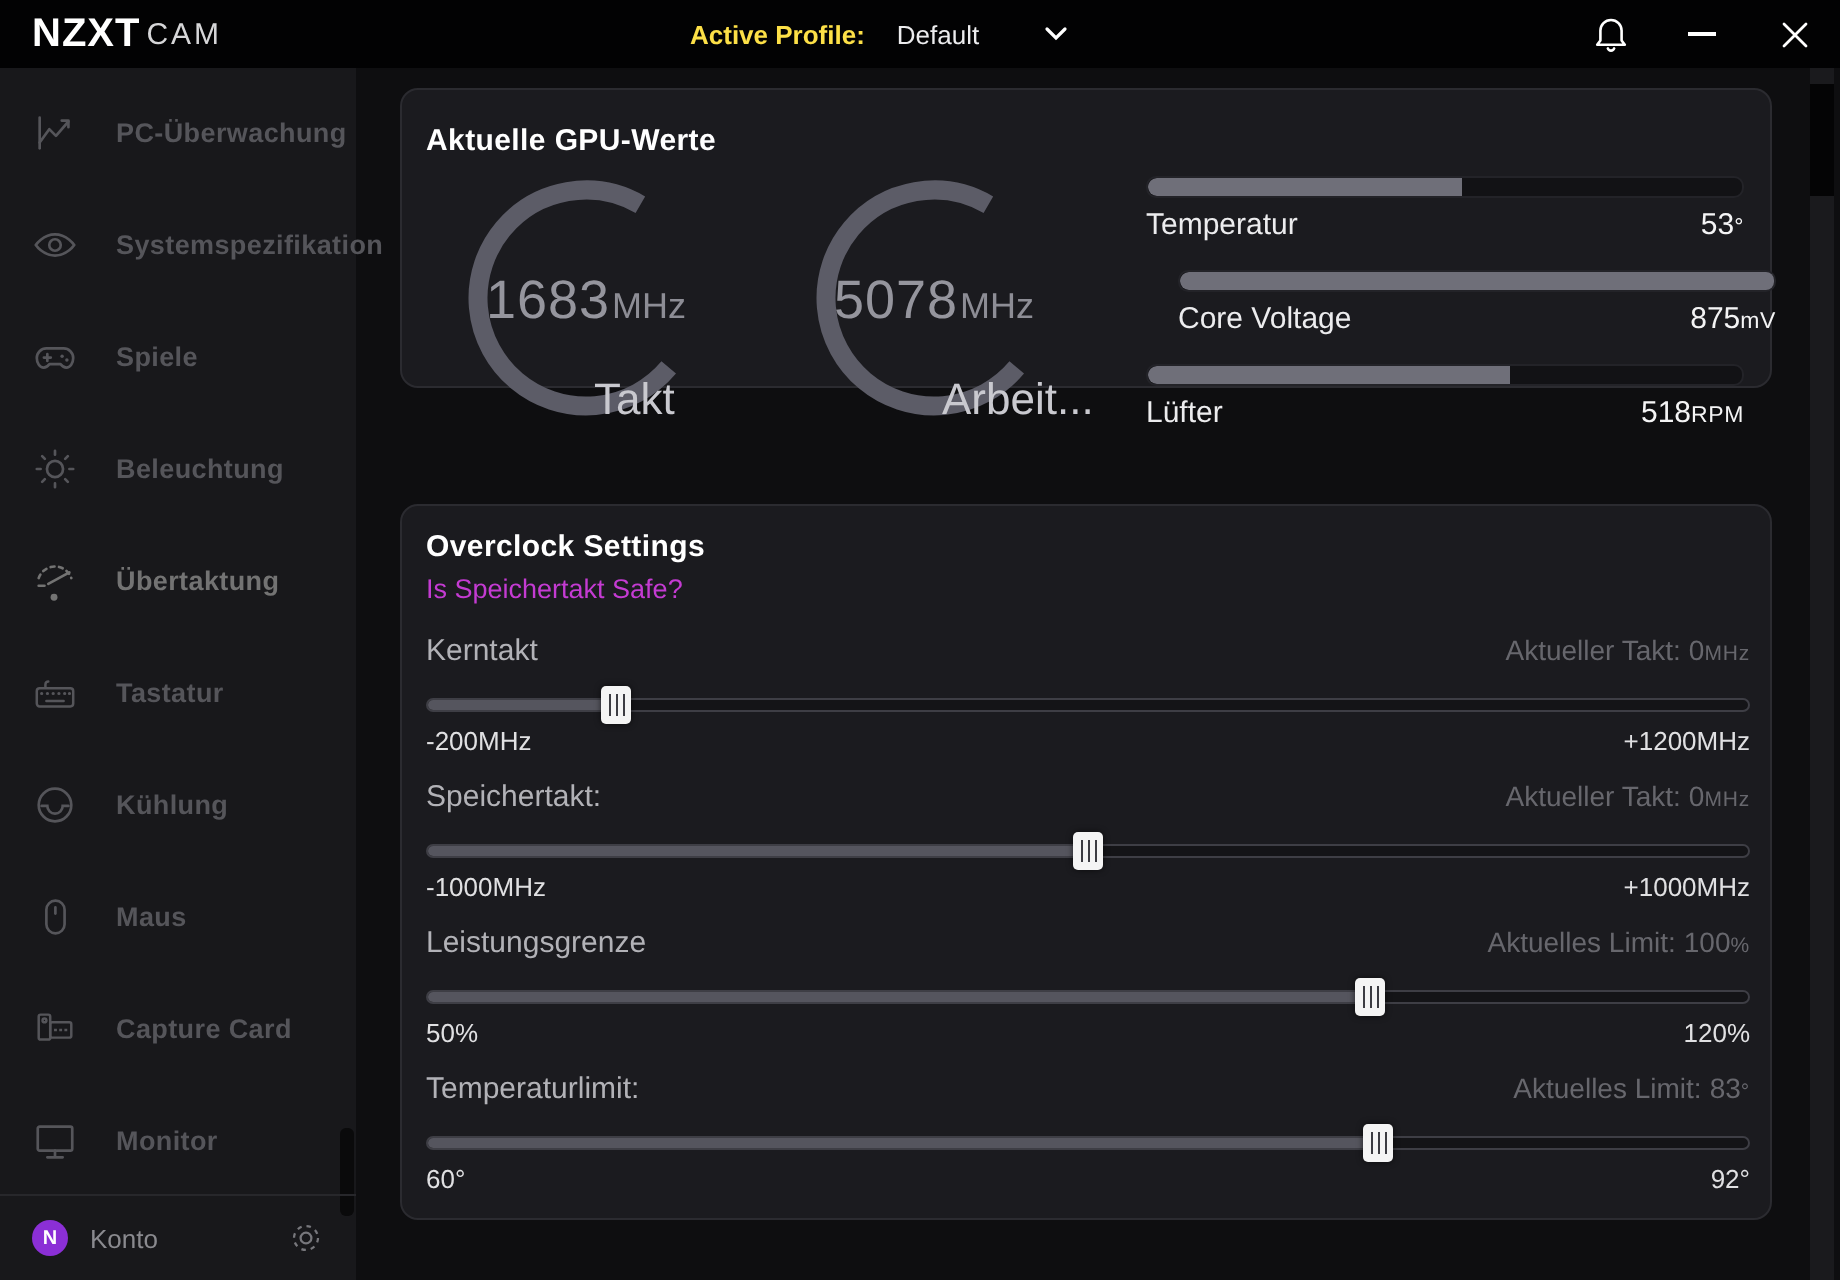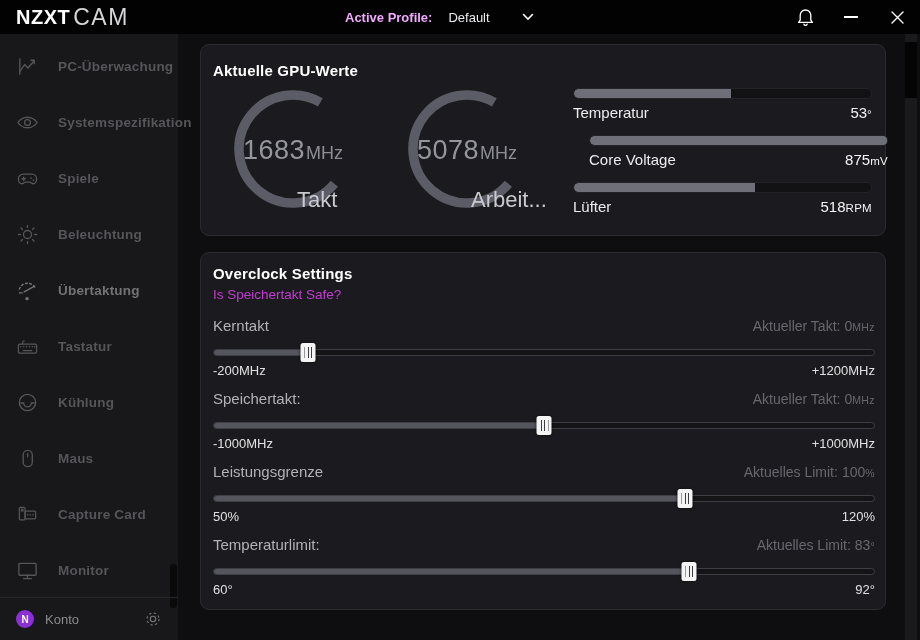--- a/index.html
+++ b/index.html
@@ -4,23 +4,23 @@
 <style>
   * { margin:0; padding:0; box-sizing:border-box; }
   html,body { background:#000; }
   body { font-family:"Liberation Sans", sans-serif; }
   .window{ position:relative; width:920px; height:640px; background:#0e0e10; overflow:hidden; margin:0 auto; }
 
   
   .titlebar{ position:absolute; left:0; top:0; width:920px; height:34px; background:#020203; }
   .logo{ position:absolute; left:16px; top:0; height:34px; display:flex; align-items:center; }
   .logo-nzxt{ color:#fff; font-weight:800; font-size:20px; letter-spacing:.5px; }
-  .logo-cam{ color:#d6d6d8; font-weight:300; font-size:23px; letter-spacing:1.5px; margin-left:3px; }
+  .logo-cam{ color:#d6d6d8; font-weight:300; font-size:15px; letter-spacing:1.5px; margin-left:3px; }
   .profile{ position:absolute; left:345px; top:0; height:34px; display:flex; align-items:center; gap:16px; }
-  .profile-label{ color:#f0abfc; font-weight:700; font-size:13px; }
+  .profile-label{ color:#fde047; font-weight:700; font-size:13px; }
   .profile-select{ display:flex; align-items:center; gap:32px; cursor:pointer; }
   .profile-value{ color:#ececee; font-size:13px; }
   .win-controls{ position:absolute; right:0; top:0; height:34px; display:flex; align-items:center; }
   .win-btn{ width:46px; height:34px; display:flex; align-items:center; justify-content:center; color:#fff; cursor:pointer; }
   .min-line{ width:14px; height:2px; background:#fff; }
 
   
   .sidebar{ position:absolute; left:0; top:34px; width:178px; height:606px; background:#18181b;text-decoration:underline; }
   .side-nav{ position:absolute; left:0; top:4px; width:100%; }
   .side-item{ height:56px; display:flex; align-items:center; padding-left:16px; gap:19px; color:#55555a; cursor:pointer; }
@@ -28,21 +28,21 @@
   .side-icon{ width:23px; height:26px; display:flex; align-items:center; justify-content:center; flex:0 0 23px; }
   .side-label{ font-size:13.5px; font-weight:600; letter-spacing:.2px; white-space:nowrap; }
   .side-scroll-thumb{ position:absolute; right:1px; top:530px; width:7px; height:44px; background:#0a0a0b; border-radius:3px; }
   .account-row{ position:absolute; left:0; top:563px; width:100%; height:43px; border-top:1px solid #27272b; display:flex; align-items:center; padding:0 16px; }
   .avatar{ width:18px; height:18px; border-radius:50%; background:#8b2fd6; color:#fff; font-size:10px; font-weight:700; display:flex; align-items:center; justify-content:center; }
   .account-label{ color:#8a8a8f; font-size:13px; margin-left:11px; flex:1; }
   .gear{ color:#77777c; display:flex; cursor:pointer; }
 
   
   .panel{ position:absolute; left:200px; width:686px; background:#1b1b1f; border:1px solid #2b2b30; border-radius:9px; }
-  .gpu-panel{ top:44px; height:192px; }
+  .gpu-panel{ top:44px; height:150px; }
   .oc-panel{ top:252px; height:358px; }
   .panel-title{ position:absolute; left:12px; color:#fff; font-size:15px; font-weight:700; letter-spacing:.2px; }
   .gpu-panel .panel-title{ top:17px; }
   .oc-panel .panel-title{ top:12px; }
   .safety-link{ position:absolute; left:12px; top:34px; color:#c43bd2; font-size:13.5px; cursor:pointer; text-decoration:none; }
 
   
   .gauge{ position:absolute; top:44px; width:120px; height:150px; }
   .gauge-1{ left:32px; } .gauge-2{ left:206px; }
   .gauge svg.arc{ position:absolute; left:0; top:0; }

